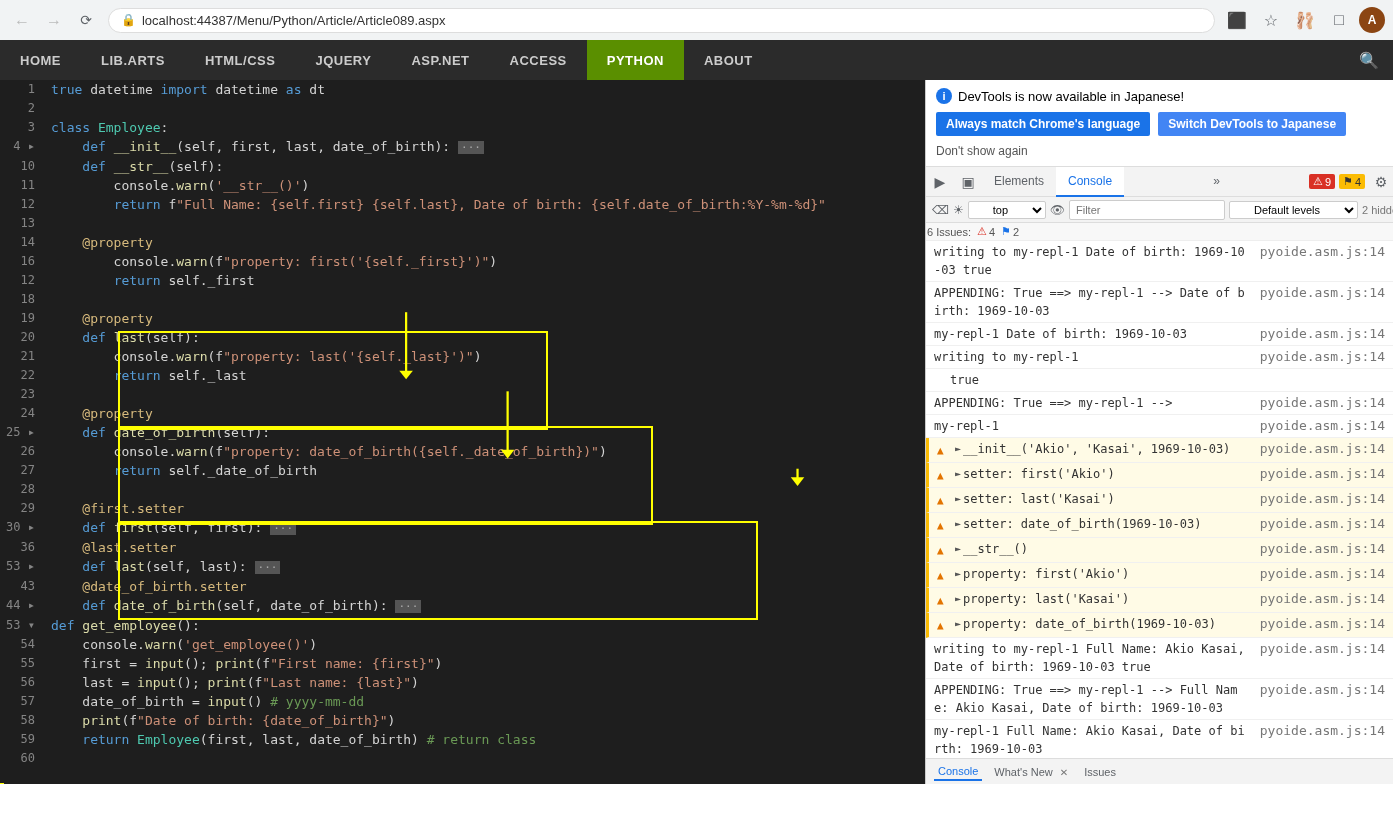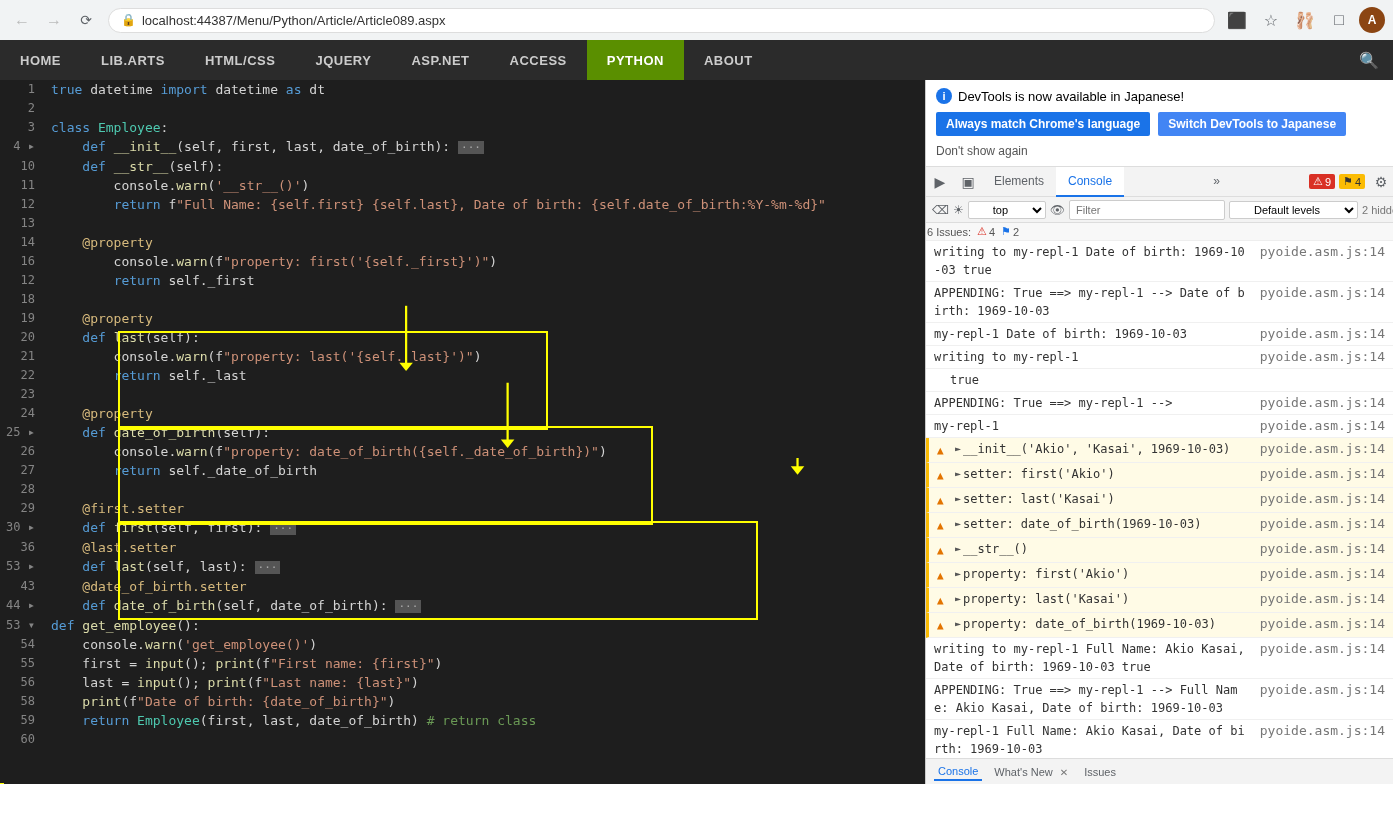--- a/index.html
+++ b/index.html
@@ -523,20 +523,24 @@
         </div>
         <div class="code-line">
           <span class="line-num">55</span>
           <span class="line-content">    first = <span class="fn">input</span>(); <span class="fn">print</span>(f<span class="str">"First name: {first}"</span>)</span>
         </div>
         <div class="code-line">
           <span class="line-num">56</span>
           <span class="line-content">    last = <span class="fn">input</span>(); <span class="fn">print</span>(f<span class="str">"Last name: {last}"</span>)</span>
         </div>
         <div class="code-line">
+          <span class="line-num">57</span>
+          <span class="line-content">    date_of_birth = <span class="fn">input</span>() <span class="cmt"># yyyy-mm-dd</span></span>
+        </div>
+        <div class="code-line">
           <span class="line-num">58</span>
           <span class="line-content">    <span class="fn">print</span>(f<span class="str">"Date of birth: {date_of_birth}"</span>)</span>
         </div>
         <div class="code-line">
           <span class="line-num">59</span>
           <span class="line-content">    <span class="kw">return</span> <span class="cls">Employee</span>(first, last, date_of_birth) <span class="cmt"># return class</span></span>
         </div>
         <div class="code-line">
           <span class="line-num">60</span>
           <span class="line-content"></span>

